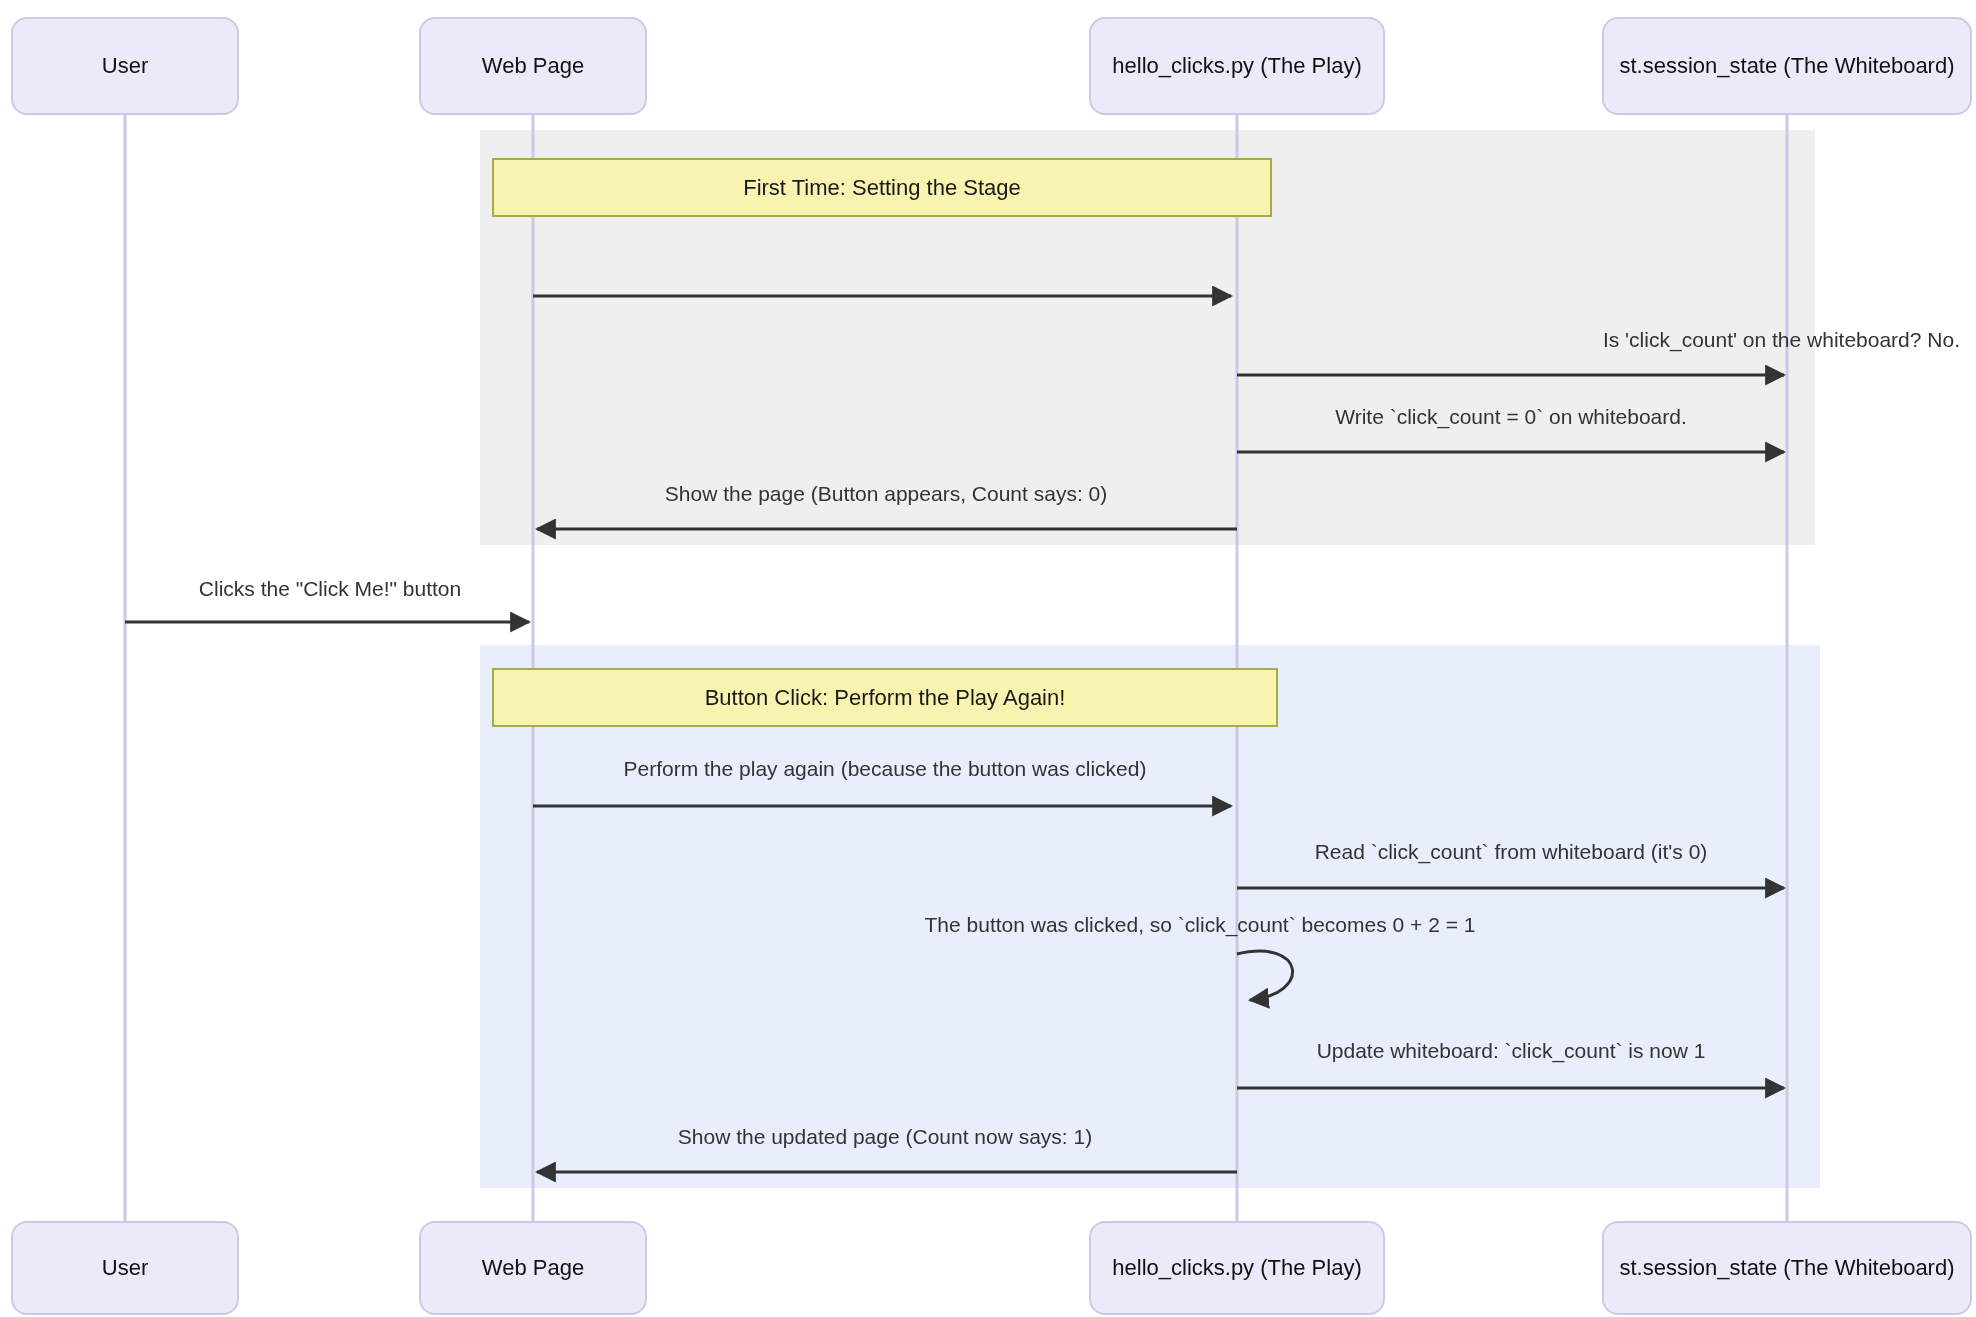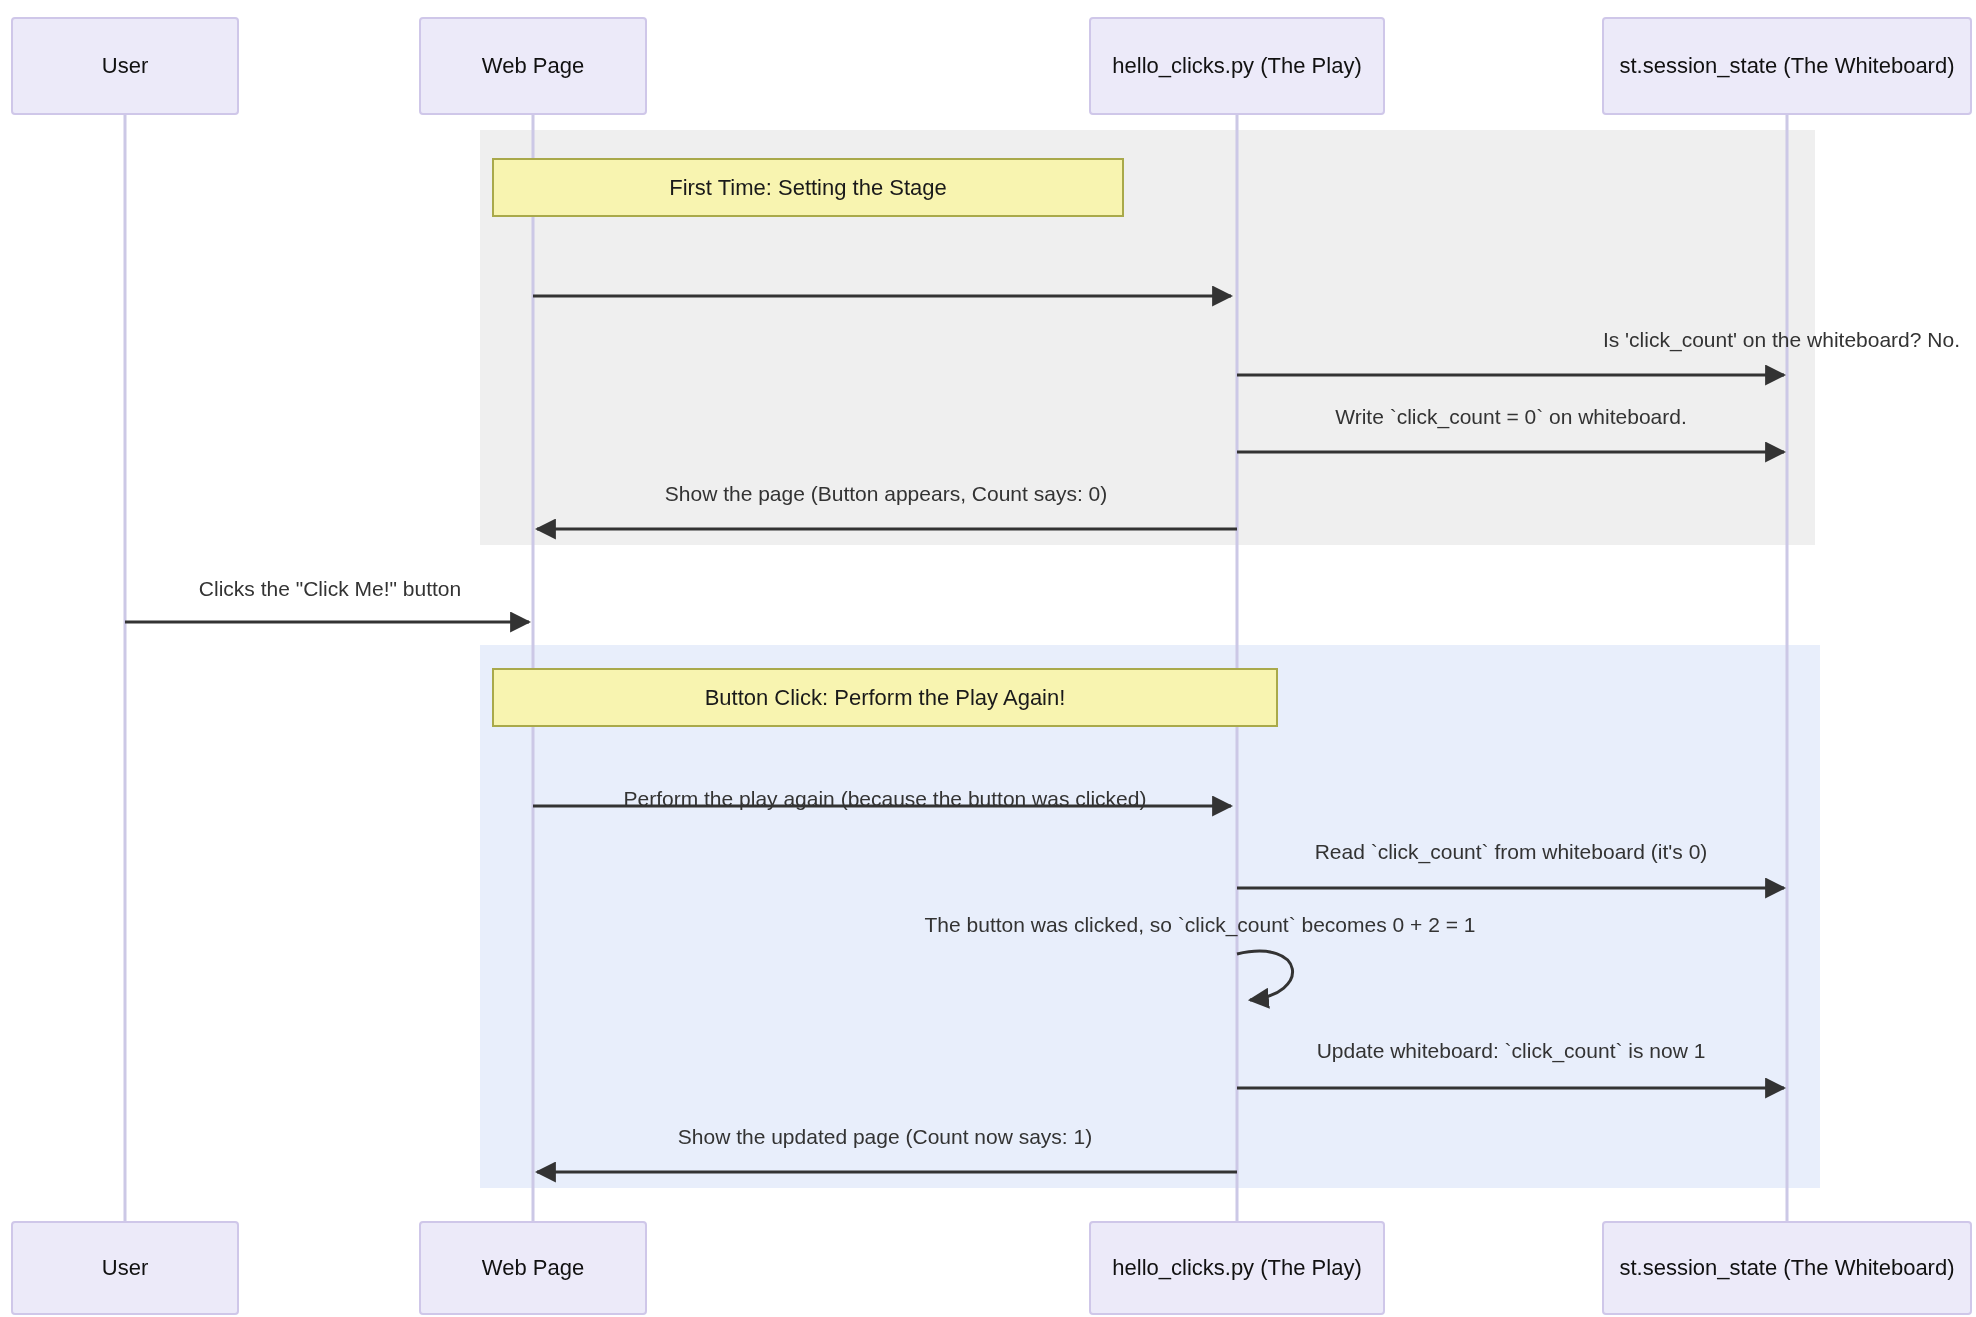--- a/index.html
+++ b/index.html
@@ -13,21 +13,21 @@
     width:1976px;height:1317px;background:#ffffff;position:relative;overflow:hidden;
     font-family:"Liberation Sans", sans-serif;color:var(--text);
   }
   .stage{position:absolute;inset:0;width:1976px;height:1317px;}
   .section-bg{position:absolute;}
   .section-bg.first{background:var(--section1-bg);}
   .section-bg.second{background:var(--section2-bg);}
   svg.wires{position:absolute;left:0;top:0;pointer-events:none;}
   .actor{
     position:absolute;background:var(--actor-fill);border:2px solid var(--actor-border);
-    border-radius:4px;display:flex;align-items:center;justify-content:center;
+    border-radius:16px;display:flex;align-items:center;justify-content:center;
     font-size:22px;color:#111;box-sizing:border-box;text-align:center;
   }
   .section-label{
     position:absolute;background:var(--label-fill);border:2px solid var(--label-border);
     display:flex;align-items:center;justify-content:center;font-size:22px;color:#1a1a1a;
     box-sizing:border-box;
   }
   .msg{
     position:absolute;font-size:21px;line-height:30px;height:30px;text-align:center;
     color:var(--text);white-space:nowrap;
@@ -58,32 +58,32 @@
     <line x1="1237" y1="452" x2="1784" y2="452" stroke="#333333" stroke-width="3" marker-end="url(#arrow)"></line>
     <line x1="1237" y1="529" x2="537" y2="529" stroke="#333333" stroke-width="3" marker-end="url(#arrow)"></line>
     <line x1="125" y1="622" x2="529" y2="622" stroke="#333333" stroke-width="3" marker-end="url(#arrow)"></line>
     <line x1="533" y1="806" x2="1231" y2="806" stroke="#333333" stroke-width="3" marker-end="url(#arrow)"></line>
     <line x1="1237" y1="888" x2="1784" y2="888" stroke="#333333" stroke-width="3" marker-end="url(#arrow)"></line>
     <path d="M1237,954 C1305,938 1312,994 1250,1000" fill="none" stroke="#333333" stroke-width="3" marker-end="url(#arrow)"></path>
     <line x1="1237" y1="1088" x2="1784" y2="1088" stroke="#333333" stroke-width="3" marker-end="url(#arrow)"></line>
     <line x1="1237" y1="1172" x2="537" y2="1172" stroke="#333333" stroke-width="3" marker-end="url(#arrow)"></line>
   </svg>
 
-  <div class="section-label" style="left:492px;top:158px;width:632px;height:59px;">
+  <div class="section-label" style="left:492px;top:158px;width:780px;height:59px;">
     <span>First Time: Setting the Stage</span>
   </div>
   <div class="section-label" style="left:492px;top:668px;width:786px;height:59px;">
     <span>Button Click: Perform the Play Again!</span>
   </div>
 
   <div class="msg" style="left:1160px;top:325px;width:800px;text-align:right;">Is 'click_count' on the whiteboard? No.</div>
   <div class="msg" style="left:1111px;top:402px;width:800px;">Write `click_count = 0` on whiteboard.</div>
   <div class="msg" style="left:436px;top:479px;width:900px;">Show the page (Button appears, Count says: 0)</div>
   <div class="msg" style="left:0px;top:574px;width:660px;">Clicks the "Click Me!" button</div>
-  <div class="msg" style="left:435px;top:784px;width:900px;">Perform the play again (because the button was clicked)</div>
+  <div class="msg" style="left:435px;top:754px;width:900px;">Perform the play again (because the button was clicked)</div>
   <div class="msg" style="left:1111px;top:837px;width:800px;">Read `click_count` from whiteboard (it's 0)</div>
   <div class="msg" style="left:800px;top:910px;width:800px;">The button was clicked, so `click_count` becomes 0 + 2 = 1</div>
   <div class="msg" style="left:1111px;top:1036px;width:800px;">Update whiteboard: `click_count` is now 1</div>
   <div class="msg" style="left:435px;top:1122px;width:900px;">Show the updated page (Count now says: 1)</div>
 
   <div class="actor" style="left:11px;top:17px;width:228px;height:98px;">
     <span>User</span>
   </div>
   <div class="actor" style="left:419px;top:17px;width:228px;height:98px;">
     <span>Web Page</span>

